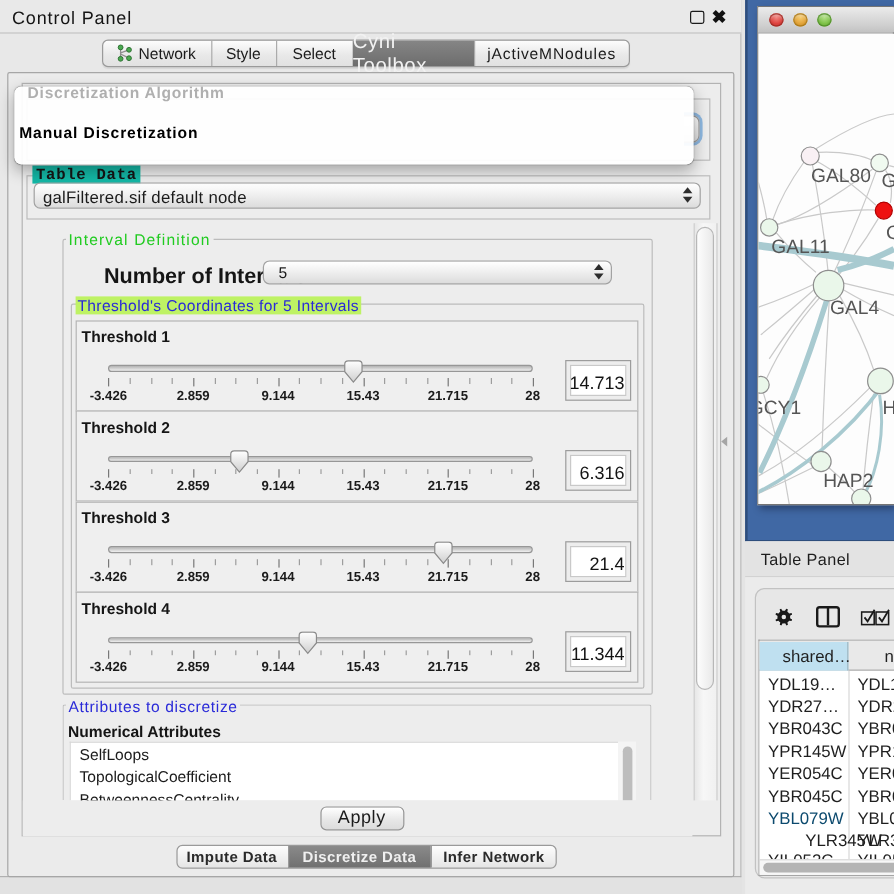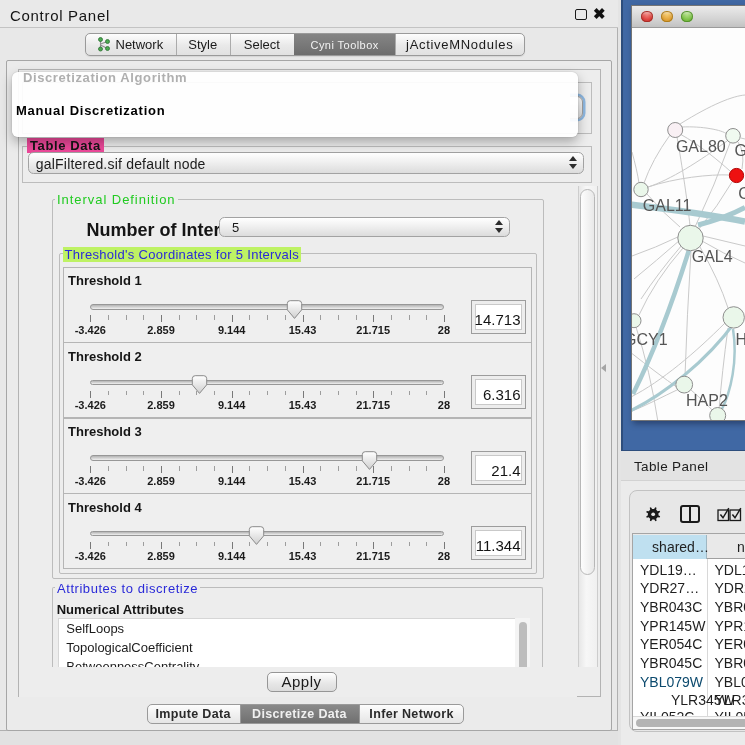--- a/index.html
+++ b/index.html
@@ -26,30 +26,30 @@
 <svg class="abs" style="left:96px;top:36px;" width="16" height="17" viewBox="0 0 16 17">
 <path d="M4.5,4 L4.5,13 M4.5,8 L11.5,5.5 M4.5,9 L11.5,12.5" stroke="#8f8f8f" stroke-width="1.1" fill="none"></path>
 <circle cx="4.5" cy="3.5" r="2" fill="#4aaa50" stroke="#2c7031" stroke-width="0.8"></circle>
 <circle cx="4.5" cy="13" r="2" fill="#4aaa50" stroke="#2c7031" stroke-width="0.8"></circle>
 <circle cx="11.5" cy="5.5" r="2" fill="#4aaa50" stroke="#2c7031" stroke-width="0.8"></circle>
 <circle cx="11.5" cy="12.5" r="2" fill="#4aaa50" stroke="#2c7031" stroke-width="0.8"></circle>
 </svg>
 <div class="abs" style="left:115.5px;top:37px;font-size:13px;color:#1b1b1b;">Network</div>
 <div class="abs" style="left:175.7px;top:33px;width:54px;height:23px;display:flex;align-items:center;justify-content:center;font-size:13px;letter-spacing:0px;color:#1b1b1b;">Style</div>
 <div class="abs" style="left:229.7px;top:33px;width:64.3px;height:23px;display:flex;align-items:center;justify-content:center;font-size:13px;letter-spacing:0px;color:#1b1b1b;">Select</div>
-<div class="abs" style="left:294px;top:33px;width:101.2px;height:23px;display:flex;align-items:center;justify-content:center;font-size:11px;letter-spacing:0.45px;color:#f2f2f2;">Cyni Toolbox</div>
+<div class="abs" style="left:294px;top:33px;width:101.2px;height:23px;display:flex;align-items:center;justify-content:center;font-size:17px;letter-spacing:0.45px;color:#f2f2f2;">Cyni Toolbox</div>
 <div class="abs" style="left:395.2px;top:33px;width:129.1px;height:23px;display:flex;align-items:center;justify-content:center;font-size:13px;letter-spacing:0.7px;color:#1b1b1b;">jActiveMNodules</div>
 <div class="abs" style="left:6px;top:60px;width:606px;height:671px;background:#ebebeb;border:1px solid #a6a6a6;border-radius:2px;"></div>
 <div class="abs" style="left:18px;top:69px;width:583px;height:628px;background:#ededed;border:1px solid #b3b3b3;"></div>
 <div class="abs" style="left:22px;top:82px;width:570px;height:52px;border:1px solid #bcbcbc;"></div>
 <div class="abs" style="left:570px;top:92px;width:20px;height:30px;overflow:hidden;">
       <div style="position:absolute;left:-26px;top:3.5px;width:39px;height:23px;border:1px solid #9f9f9f;border-radius:6px;background:linear-gradient(#fff,#ddd);box-shadow:0 0 0 2.5px rgba(110,165,220,.75);"></div>
     </div>
 <div class="abs" style="left:22px;top:146px;width:570px;height:37px;border:1px solid #bcbcbc;border-top:1px solid #bcbcbc;"></div>
-<div class="abs" style="left:27px;top:138px;font-size:13px;font-weight:bold;letter-spacing:0.6px;color:#151515;background:#ec4899;padding:0 3px;">Table Data</div>
+<div class="abs" style="left:27px;top:138px;font-size:13px;font-weight:bold;letter-spacing:0.6px;color:#151515;background:#14b8a6;padding:0 3px;font-family:Liberation Mono, monospace;">Table Data</div>
 <div class="abs" style="left:28px;top:152px;width:556px;height:22px;border:1px solid #a2a2a2;border-radius:5.5px;background:linear-gradient(#ffffff,#f0f0f0 45%,#dcdcdc);"></div>
 <div class="abs" style="left:35.8px;top:155.5px;font-size:14px;letter-spacing:0.2px;color:#1b1b1b;">galFiltered.sif default node</div>
 <div class="abs arrUD" style="left:569px;top:156px;">
       <div class="au"></div>
       <div class="ad"></div>
     </div>
 <div class="abs" style="left:577.5px;top:186px;width:20px;height:481px;background:linear-gradient(to right,#e7e7e7,#f7f7f7 40%,#f0f0f0);border-left:1px solid #cdcdcd;border-right:1px solid #cdcdcd;"></div>
 <div class="abs" style="left:580px;top:189px;width:15px;height:386px;border:1px solid #b7b7b7;border-radius:8px;background:linear-gradient(to right,#fdfdfd,#e9e9e9);"></div>
 <div class="abs" style="left:51.8px;top:198.5px;width:492.2px;height:380.5px;border:1px solid #bcbcbc;border-radius:2px;"></div>
 <div class="abs" style="left:55px;top:192px;font-size:13px;letter-spacing:0.95px;color:#21cb21;background:#ededed;padding:0 2px;">Interval Definition</div>

